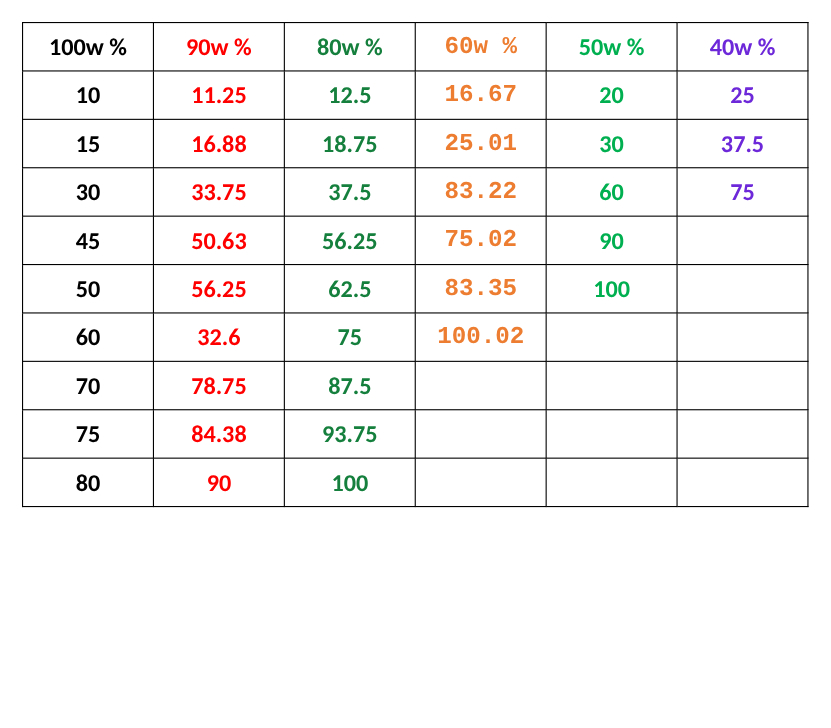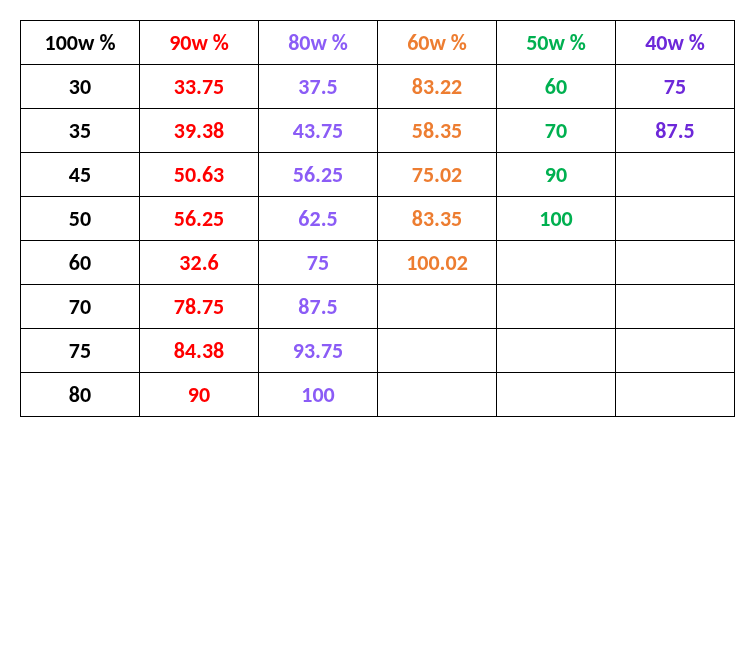--- a/index.html
+++ b/index.html
@@ -19,55 +19,63 @@
       text-align: center;
       padding: 8px 6px;
       font-size: 22px;
       font-weight: bold;
       height: 28px;
       min-width: 100px;
       box-sizing: border-box;
     }
     th.c0, td.c0 { color: #000; }
     th.c1, td.c1 { color: #ff0000; }
-    th.c2, td.c2 { color: #8b5cf6; }
-    th.c3, td.c3 { color: #ed7d31; }
+    th.c2, td.c2 { color: #15803d; }
+    th.c3, td.c3 { color: #ed7d31; font-family: Liberation Mono, monospace; }
     th.c4, td.c4 { color: #00b050; }
     th.c5, td.c5 { color: #6d28d9; }
   </style>
 </head>
 <body>
 
 <table>
   <thead>
     <tr>
       <th class="c0">100w %</th>
       <th class="c1">90w %</th>
       <th class="c2">80w %</th>
       <th class="c3">60w %</th>
       <th class="c4">50w %</th>
       <th class="c5">40w %</th>
     </tr>
   </thead>
   <tbody>
     <tr>
+      <td class="c0">10</td>
+      <td class="c1">11.25</td>
+      <td class="c2">12.5</td>
+      <td class="c3">16.67</td>
+      <td class="c4">20</td>
+      <td class="c5">25</td>
+    </tr>
+    <tr>
+      <td class="c0">15</td>
+      <td class="c1">16.88</td>
+      <td class="c2">18.75</td>
+      <td class="c3">25.01</td>
+      <td class="c4">30</td>
+      <td class="c5">37.5</td>
+    </tr>
+    <tr>
       <td class="c0">30</td>
       <td class="c1">33.75</td>
       <td class="c2">37.5</td>
       <td class="c3">83.22</td>
       <td class="c4">60</td>
       <td class="c5">75</td>
-    </tr>
-    <tr>
-      <td class="c0">35</td>
-      <td class="c1">39.38</td>
-      <td class="c2">43.75</td>
-      <td class="c3">58.35</td>
-      <td class="c4">70</td>
-      <td class="c5">87.5</td>
     </tr>
     <tr>
       <td class="c0">45</td>
       <td class="c1">50.63</td>
       <td class="c2">56.25</td>
       <td class="c3">75.02</td>
       <td class="c4">90</td>
       <td class="c5"></td>
     </tr>
     <tr>

